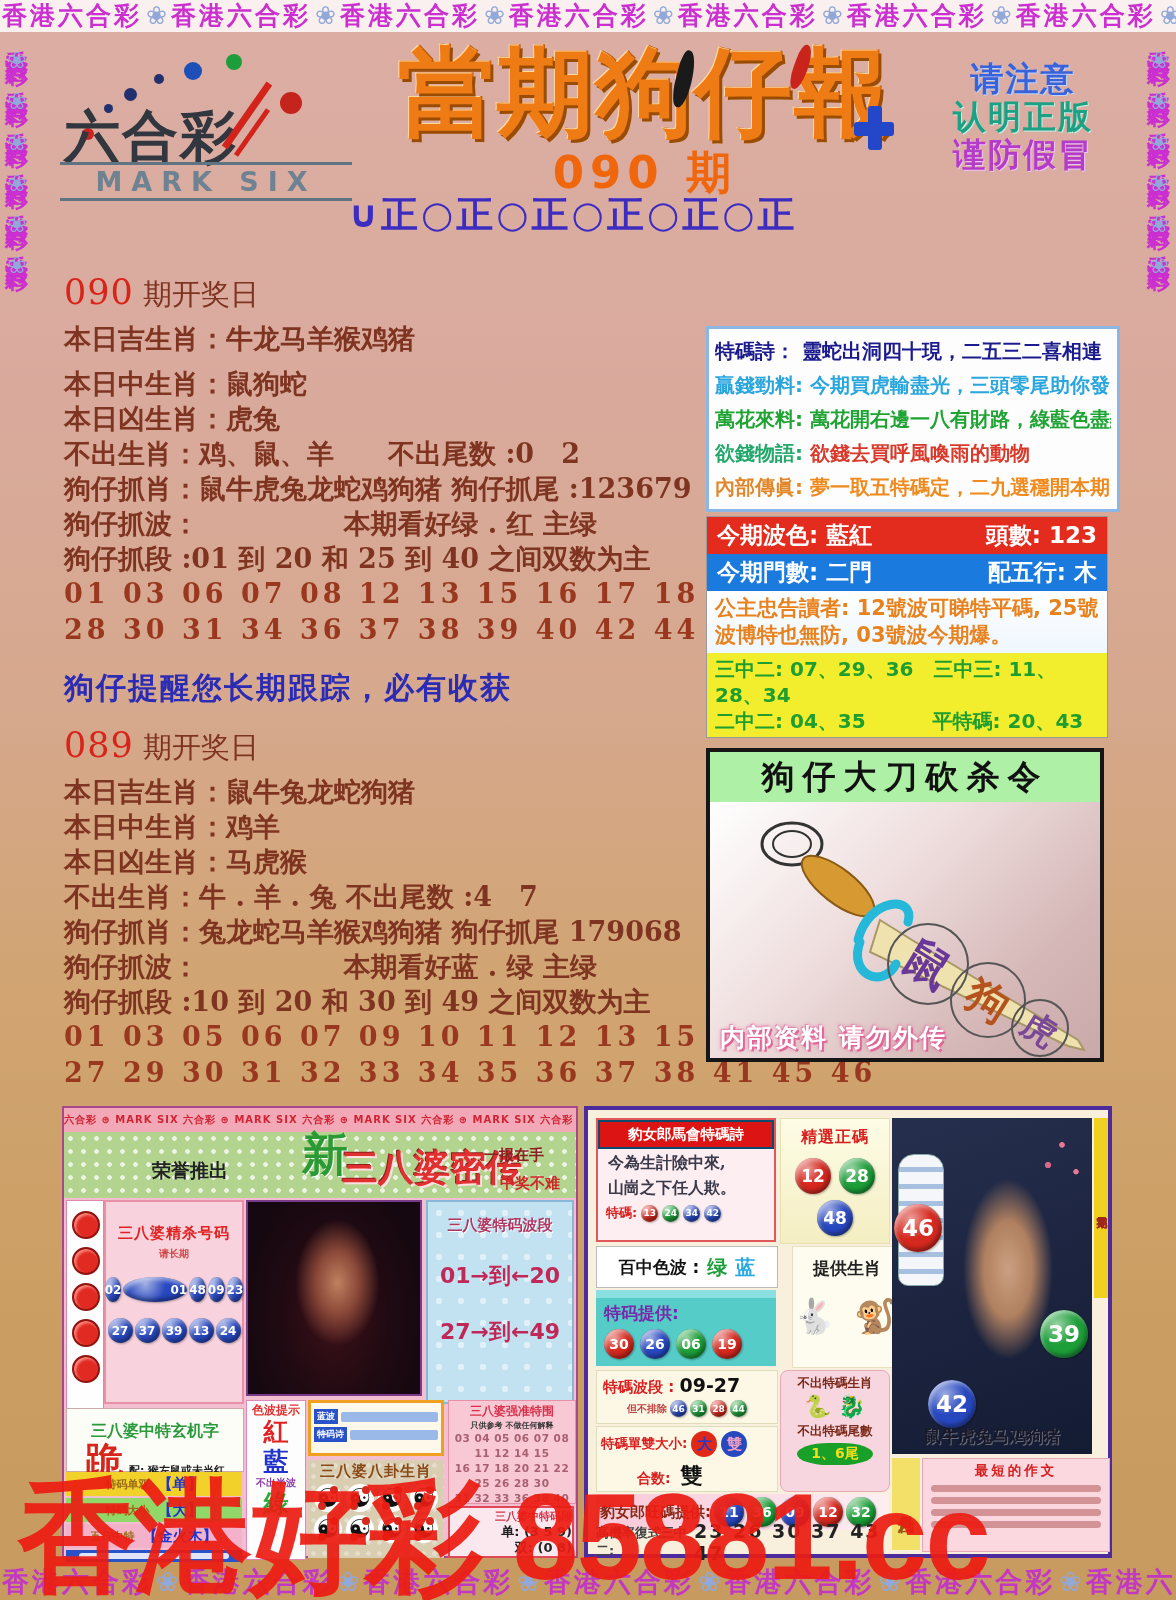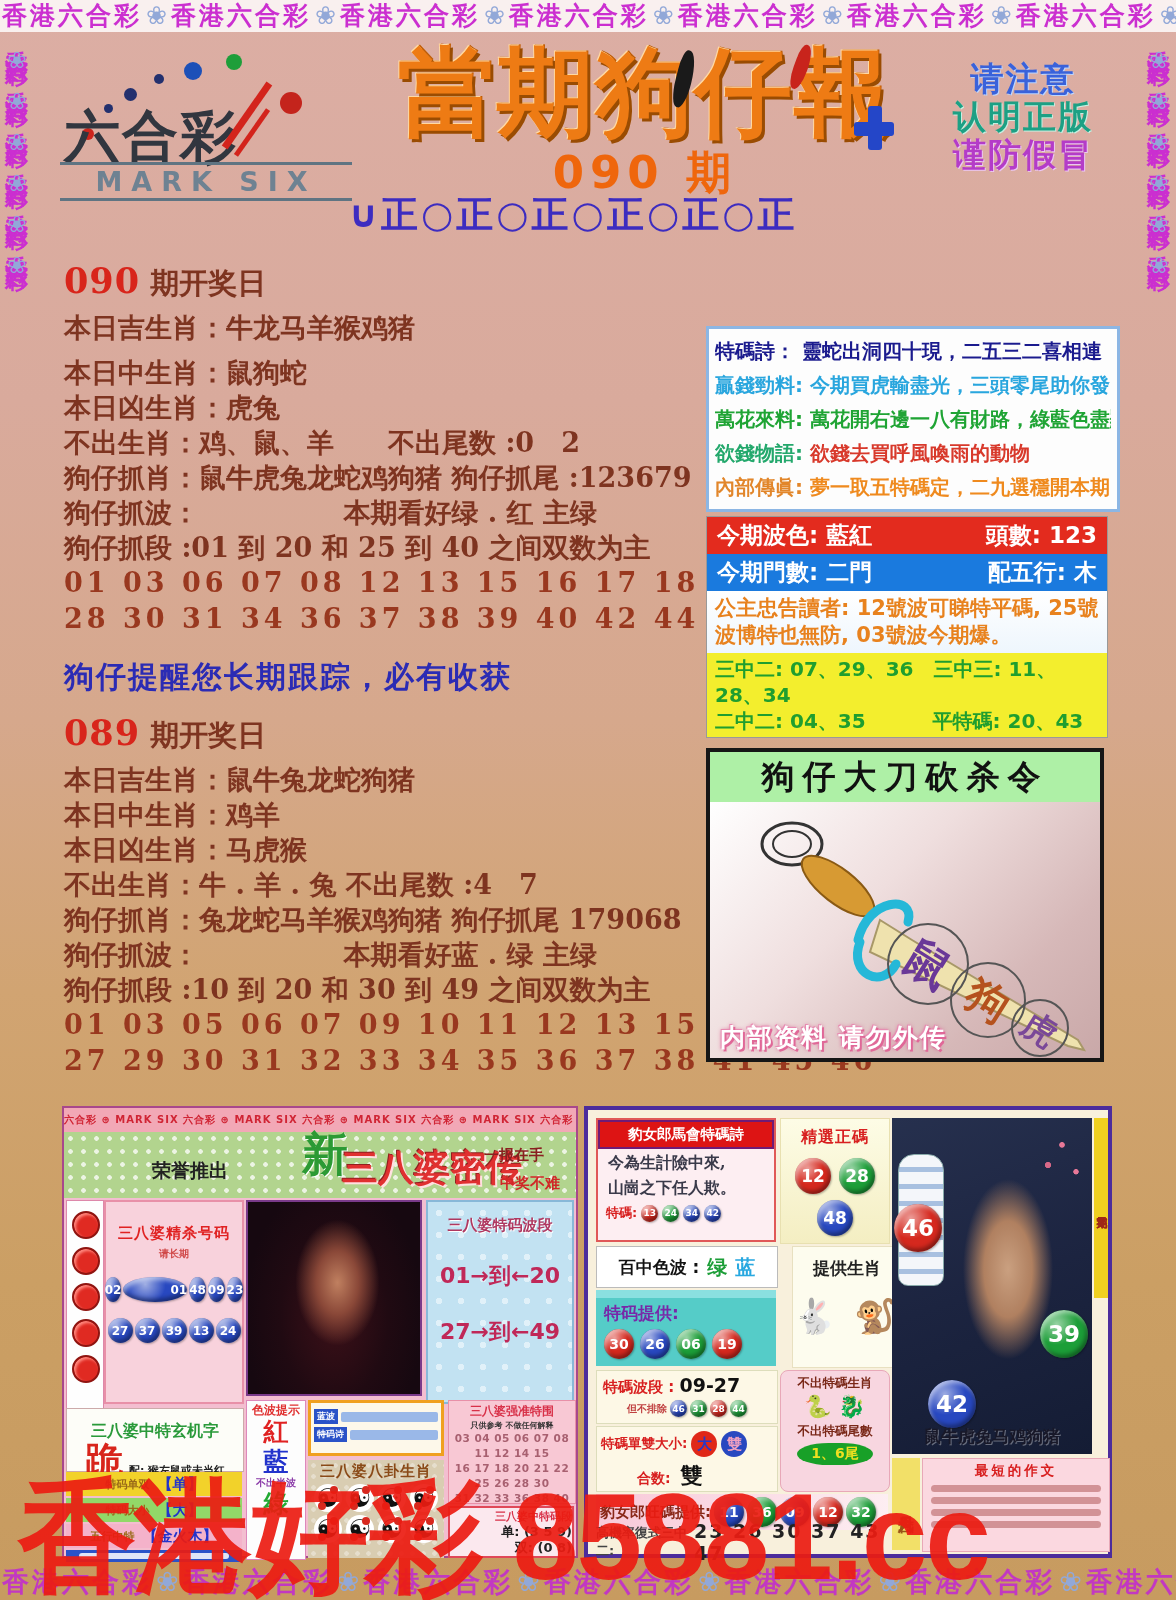--- a/index.html
+++ b/index.html
@@ -28,21 +28,21 @@
   .deco-brush{position:absolute;border-radius:40% 60% 50% 50%;}
   .issue{font-size:45px;font-weight:bold;color:#ef660c;margin-top:2px;letter-spacing:6px;}
   .notice{position:absolute;left:933px;top:60px;width:180px;z-index:2;text-align:center;font-weight:900;}
   .notice div{font-size:33px;line-height:38px;letter-spacing:2px;}
   .n1{color:#3a62da;text-shadow:1px 1px 0 #bcd6ff;}
   .n2{color:#1da084;text-shadow:1px 1px 0 #c6f0e2;}
   .n3{color:#b43cc8;text-shadow:1px 1px 0 #ecc6f4;}
   .tally{position:absolute;left:348px;top:190px;width:460px;font-size:37px;font-weight:900;color:#3d2cc0;letter-spacing:3px;z-index:2;}
   
   .col-left{position:absolute;left:64px;top:256px;width:648px;color:#7e3420;font-family:"DejaVu Serif","Liberation Serif",serif;z-index:2;}
-  .sec-head{font-size:29px;font-weight:bold;margin:4px 0 6px 0;}
+  .sec-head{font-size:29px;font-weight:normal;margin:16px 0 6px 0;}
   .sec-head .num{color:#d8251b;font-size:35px;letter-spacing:1px;}
   .line{font-size:27px;line-height:35px;font-weight:bold;white-space:nowrap;}
   .nums{font-size:27px;line-height:36px;font-weight:bold;color:#99381f;letter-spacing:4px;white-space:nowrap;}
   .reminder{font-size:30px;font-weight:bold;color:#2b2bb4;margin:20px 0 14px 0;letter-spacing:2px;}
   
   .tips-box{position:absolute;left:706px;top:326px;width:396px;background:#fdfdfd;border:3px solid #8cb6e4;z-index:2;padding:5px 6px;}
   .tip-row{font-size:20px;font-weight:900;line-height:34px;white-space:nowrap;overflow:hidden;}
   .tp1{color:#1b1b8e;} .tp2{color:#29a6de;} .tp3{color:#1fa434;} .tp4l{color:#23a86c;} .tp4{color:#d8392b;} .tp5l{color:#e2862a;} .tp5{color:#ef8a1e;}
   
   .stats{position:absolute;left:706px;top:516px;width:400px;z-index:2;border:1px solid #999;}
@@ -115,21 +115,21 @@
   .pl-grid{position:absolute;left:384px;top:292px;width:126px;height:102px;background:#f8c8d4;border:1px solid #e890a8;text-align:center;}
   .grid-t{font-size:12px;font-weight:900;color:#d83048;margin-top:2px;}
   .grid-s{font-size:8px;font-weight:bold;color:#333;}
   .grid-r{font-size:10.5px;font-weight:bold;color:#a86070;line-height:15px;letter-spacing:.5px;}
   .pl-mid{position:absolute;left:384px;top:398px;width:126px;height:52px;background:#fbe8ee;border:2px solid #e04858;box-sizing:border-box;text-align:right;}
   .mid-t{font-size:11px;font-weight:900;color:#d83048;margin-top:1px;}
   .mid-v{font-size:13px;font-weight:bold;color:#222;line-height:16px;}
   
   .poster-right{position:absolute;left:584px;top:1106px;width:528px;height:452px;border:4px solid #4c2c9c;background:#f8f0dc;z-index:3;box-sizing:border-box;}
   .pr-poem{position:absolute;left:8px;top:8px;width:180px;height:124px;background:#fdeef2;border:2px solid #e05858;box-sizing:border-box;}
-  .pr-poem-t{background:#dd1414;color:#fff;font-size:14.5px;font-weight:900;text-align:center;padding:3px 0;border:2px solid #701a75;}
+  .pr-poem-t{background:#dd1414;color:#fff;font-size:14.5px;font-weight:900;text-align:center;padding:3px 0;border:2px solid #0c4a6e;}
   .pr-poem-l{font-family:"DejaVu Serif","Liberation Serif",serif;font-size:16px;font-weight:bold;color:#3a3a4a;margin:4px 0 0 10px;}
   .pr-tema{display:flex;align-items:center;gap:4px;margin:5px 0 0 8px;}
   .pr-tema .lab{font-size:13px;font-weight:900;color:#d82020;}
   .pr-wave{position:absolute;left:8px;top:136px;width:180px;height:40px;background:#fff;border:1px solid #bbb;display:flex;align-items:center;justify-content:center;gap:8px;font-weight:900;}
   .pr-wave .lab{font-size:17px;color:#111;}
   .pr-cyan{position:absolute;left:8px;top:180px;width:180px;height:76px;background:#55ccc8;border-top:8px solid #8ae0e0;box-sizing:border-box;}
   .pr-cyan .lab{font-size:17px;font-weight:900;color:#7828a8;margin:4px 0 4px 8px;}
   .pr-cyan .row{display:flex;gap:6px;margin-left:8px;}
   .pr-band{position:absolute;left:8px;top:260px;width:180px;height:52px;background:#fdf8e6;border:1px solid #ddb;}
   .pr-band .l1{font-size:15px;font-weight:900;color:#d82020;margin:3px 0 0 6px;}

